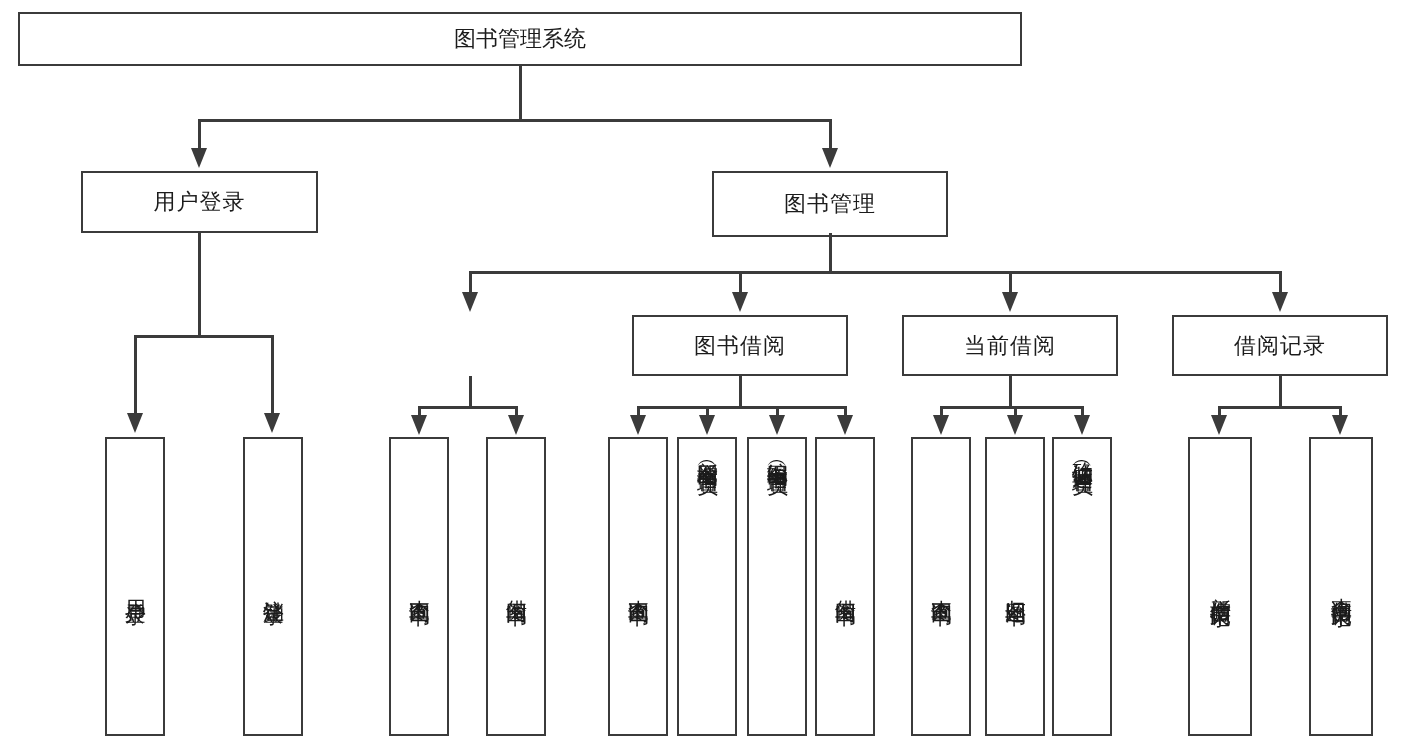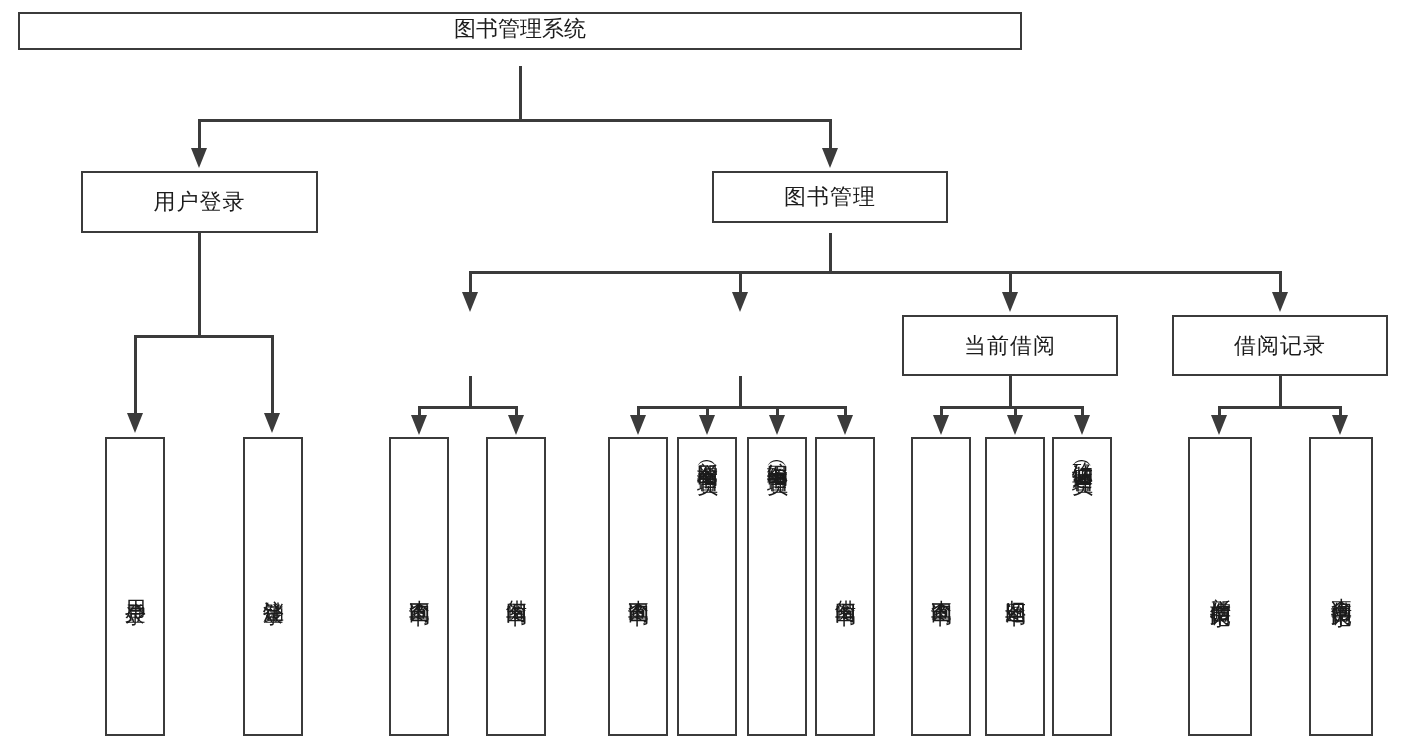--- a/index.html
+++ b/index.html
@@ -71,35 +71,35 @@
     color:#bfbfbf;
     white-space:nowrap;
     pointer-events:none;
   }
 </style>
 </head>
 <body>
 
 <div id="diagram">
 
-  <div class="box root" id="node-root" style="left: 18px; top: 12px; width: 1004px; height: 38px; font-family: Liberation Mono, monospace;">
+  <div class="box root" id="node-root" style="left: 18px; top: 12px; width: 1004px; height: 54px;">
     <span>图书管理系统</span>
   </div>
 
   <div class="ln v" style="left:519px;top:66px;height:56px;"></div>
   <div class="ln h" style="left:198px;top:119px;width:634px;"></div>
   <div class="ln v" style="left:198px;top:119px;height:32px;"></div>
   <div class="arw" style="left:191px;top:148px;"></div>
   <div class="ln v" style="left:829px;top:119px;height:32px;"></div>
   <div class="arw" style="left:822px;top:148px;"></div>
 
   <div class="box h" id="node-l1-0" style="left: 81px; top: 171px; width: 237px; height: 62px;">
     <span>用户登录</span>
   </div>
-  <div class="box h" id="node-l1-1" style="left: 712px; top: 171px; width: 236px; height: 52px;">
+  <div class="box h" id="node-l1-1" style="left: 712px; top: 171px; width: 236px; height: 66px;">
     <span>图书管理</span>
   </div>
 
   <div class="ln v" style="left:198px;top:233px;height:104px;"></div>
   <div class="ln h" style="left:134px;top:335px;width:139px;"></div>
   <div class="ln v" style="left:134px;top:335px;height:80px;"></div>
   <div class="arw" style="left:127px;top:413px;"></div>
   <div class="ln v" style="left:271px;top:335px;height:80px;"></div>
   <div class="arw" style="left:264px;top:413px;"></div>
 
@@ -107,20 +107,23 @@
   <div class="ln h" style="left:469px;top:271px;width:812px;"></div>
   <div class="ln v" style="left:469px;top:271px;height:23px;"></div>
   <div class="arw" style="left:462px;top:292px;"></div>
   <div class="ln v" style="left:739px;top:271px;height:23px;"></div>
   <div class="arw" style="left:732px;top:292px;"></div>
   <div class="ln v" style="left:1009px;top:271px;height:23px;"></div>
   <div class="arw" style="left:1002px;top:292px;"></div>
   <div class="ln v" style="left:1279px;top:271px;height:23px;"></div>
   <div class="arw" style="left:1272px;top:292px;"></div>
 
+  <div class="box h" id="node-l2-1" style="left: 632px; top: 315px; width: 216px; height: 61px;">
+    <span>图书借阅</span>
+  </div>
   <div class="box h" id="node-l2-2" style="left: 902px; top: 315px; width: 216px; height: 61px;">
     <span>当前借阅</span>
   </div>
   <div class="box h" id="node-l2-3" style="left: 1172px; top: 315px; width: 216px; height: 61px;">
     <span>借阅记录</span>
   </div>
 
   <div class="ln v" style="left:469px;top:376px;height:32px;"></div>
   <div class="ln h" style="left:418px;top:406px;width:100px;"></div>
   <div class="ln v" style="left:418px;top:406px;height:12px;"></div>

